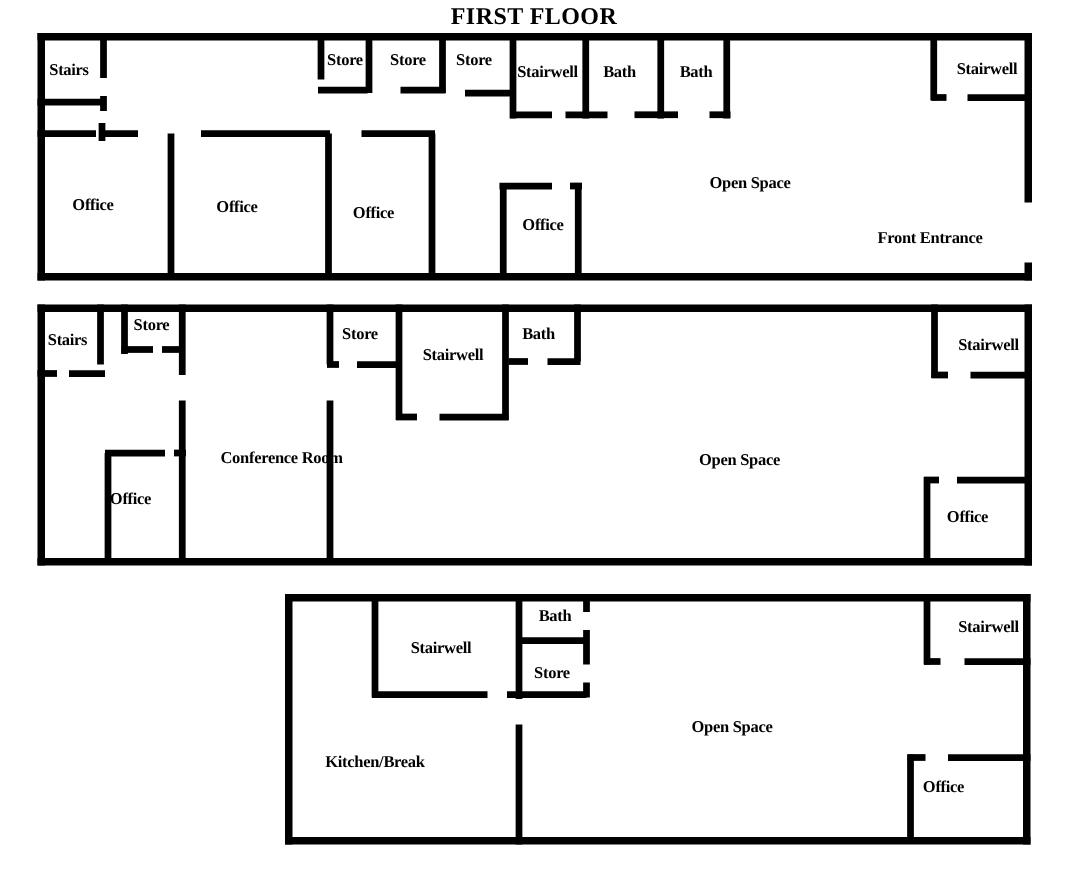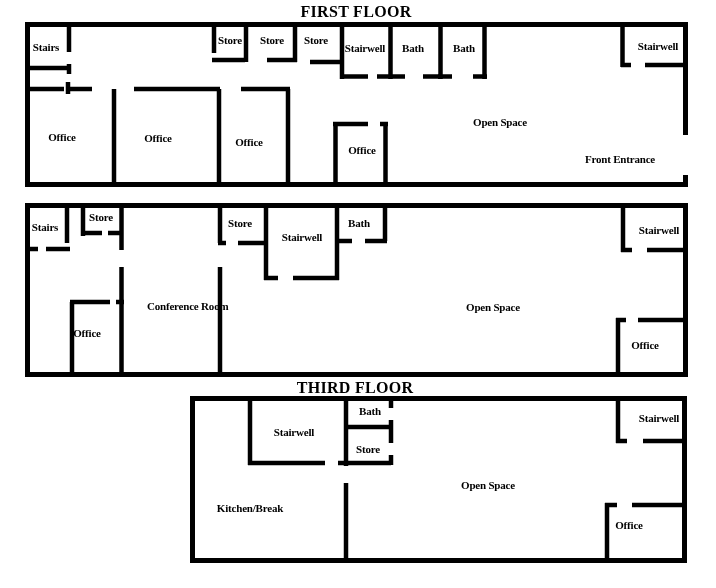--- a/index.html
+++ b/index.html
@@ -155,14 +155,13 @@
       <div class="room-label" style="left: 645px; top: 345px;">Office</div>
       <div class="room-label" style="left: 294px; top: 432px;">Stairwell</div>
       <div class="room-label" style="left: 370px; top: 411px;">Bath</div>
       <div class="room-label" style="left: 368px; top: 449px;">Store</div>
       <div class="room-label" style="left: 659px; top: 418px;">Stairwell</div>
       <div class="room-label" style="left: 250px; top: 508px; text-align: center;">Kitchen/Break</div>
       <div class="room-label" style="left: 488px; top: 485px;">Open Space</div>
       <div class="room-label" style="left: 629px; top: 525px;">Office</div>
     </div>
   <div class="floor-title" style="left: 356px; top: 12px;">FIRST FLOOR</div>
-  <div class="floor-title" style="left: 355px; top: 388px;">THIRD FLOOR</div>
 </div>
 
 </body></html>

